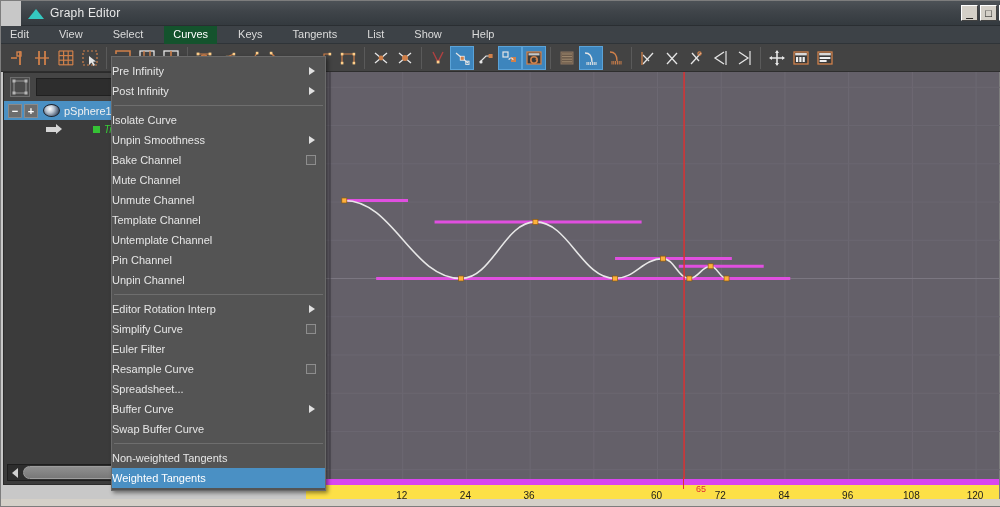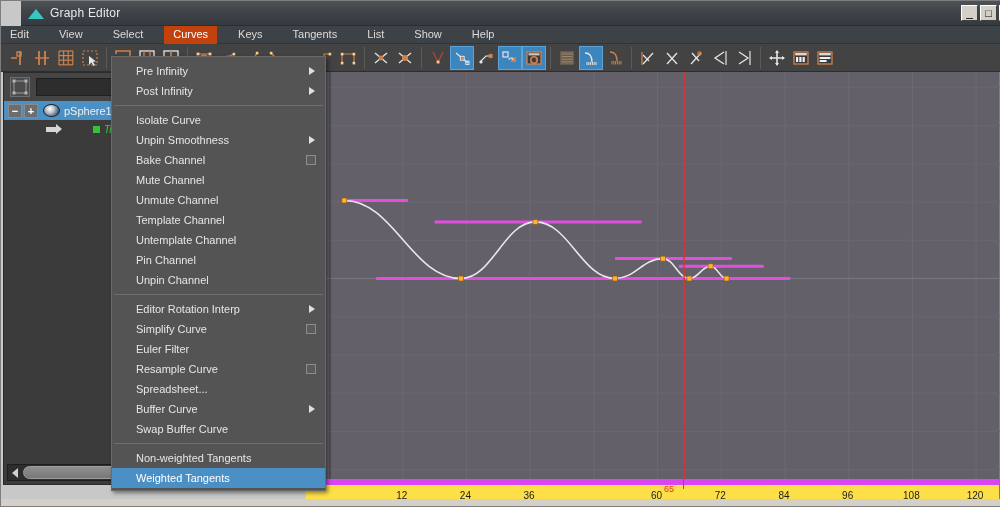--- a/index.html
+++ b/index.html
@@ -65,21 +65,21 @@
     display: flex; align-items: center;
     border-bottom: 1px solid #2f3438;
     gap: 12px;
   }
   .menu-item {
     color: #dcdcdc; font-size: 11px;
     padding: 2px 9px 3px 9px;
     line-height: 13px;
     cursor: default;
   }
-  .menu-item.active { background: #c2410c; color: #ffffff; text-align: center; }
+  .menu-item.active { background: #14532d; color: #ffffff; text-align: center; }
 
   
   .toolbar {
     position: absolute; left: 0; top: 43px;
     width: 1000px; height: 28px;
     background: #434343;
     border-bottom: 1px solid #2e2e2e;
     display: flex; align-items: center;
   }
   .tb-sep {
@@ -206,21 +206,21 @@
     border: 1px solid #6a6a6a;
     box-shadow: 2px 2px 4px rgba(0,0,0,.45);
     z-index: 50;
     padding: 4px 0 2px 0;
   }
   .dd-item {
     position: relative;
     height: 20px;
     display: flex; align-items: center;
     color: #e6e6e6; font-size: 11px;
-    padding-left: 24px; padding-right: 8px;
+    padding-right: 8px;
     cursor: default;
   }
   .dd-item.sel { background: #4a90c4; color: #ffffff; }
   .dd-sep { height: 1px; background: #6e6e6e; margin: 4px 2px; }
   .dd-sub {
     position: absolute; right: 10px; top: 50%;
     width: 0; height: 0; margin-top: -4px;
     border-top: 4px solid transparent;
     border-bottom: 4px solid transparent;
     border-left: 6px solid #e0e0e0;
@@ -624,21 +624,21 @@
       <div class="xlabel" style="left: 95.7073px;">12</div>
       <div class="xlabel" style="left: 159.415px;">24</div>
       <div class="xlabel" style="left: 223.122px;">36</div>
       <div class="xlabel" style="left: 286.829px; margin-top: 32px;">48</div>
       <div class="xlabel" style="left: 350.537px;">60</div>
       <div class="xlabel" style="left: 414.244px;">72</div>
       <div class="xlabel" style="left: 477.951px;">84</div>
       <div class="xlabel" style="left: 541.659px;">96</div>
       <div class="xlabel" style="left: 605.366px;">108</div>
       <div class="xlabel" style="left: 669.073px;">120</div>
-      <div class="playhead-label" style="left: 363px;">65</div>
+      <div class="playhead-label" style="left: 395px;">65</div>
       <div style="position: absolute; top: -8px; width: 1px; height: 12px; background: rgb(224, 48, 48); left: 377.081px;"></div>
     </div>
 
   <div class="bottombar"></div>
 
   <div class="dropdown" id="dropdown">
       <div class="dd-item">
         <span>Pre Infinity</span>
         <span class="dd-sub"></span>
       </div>

